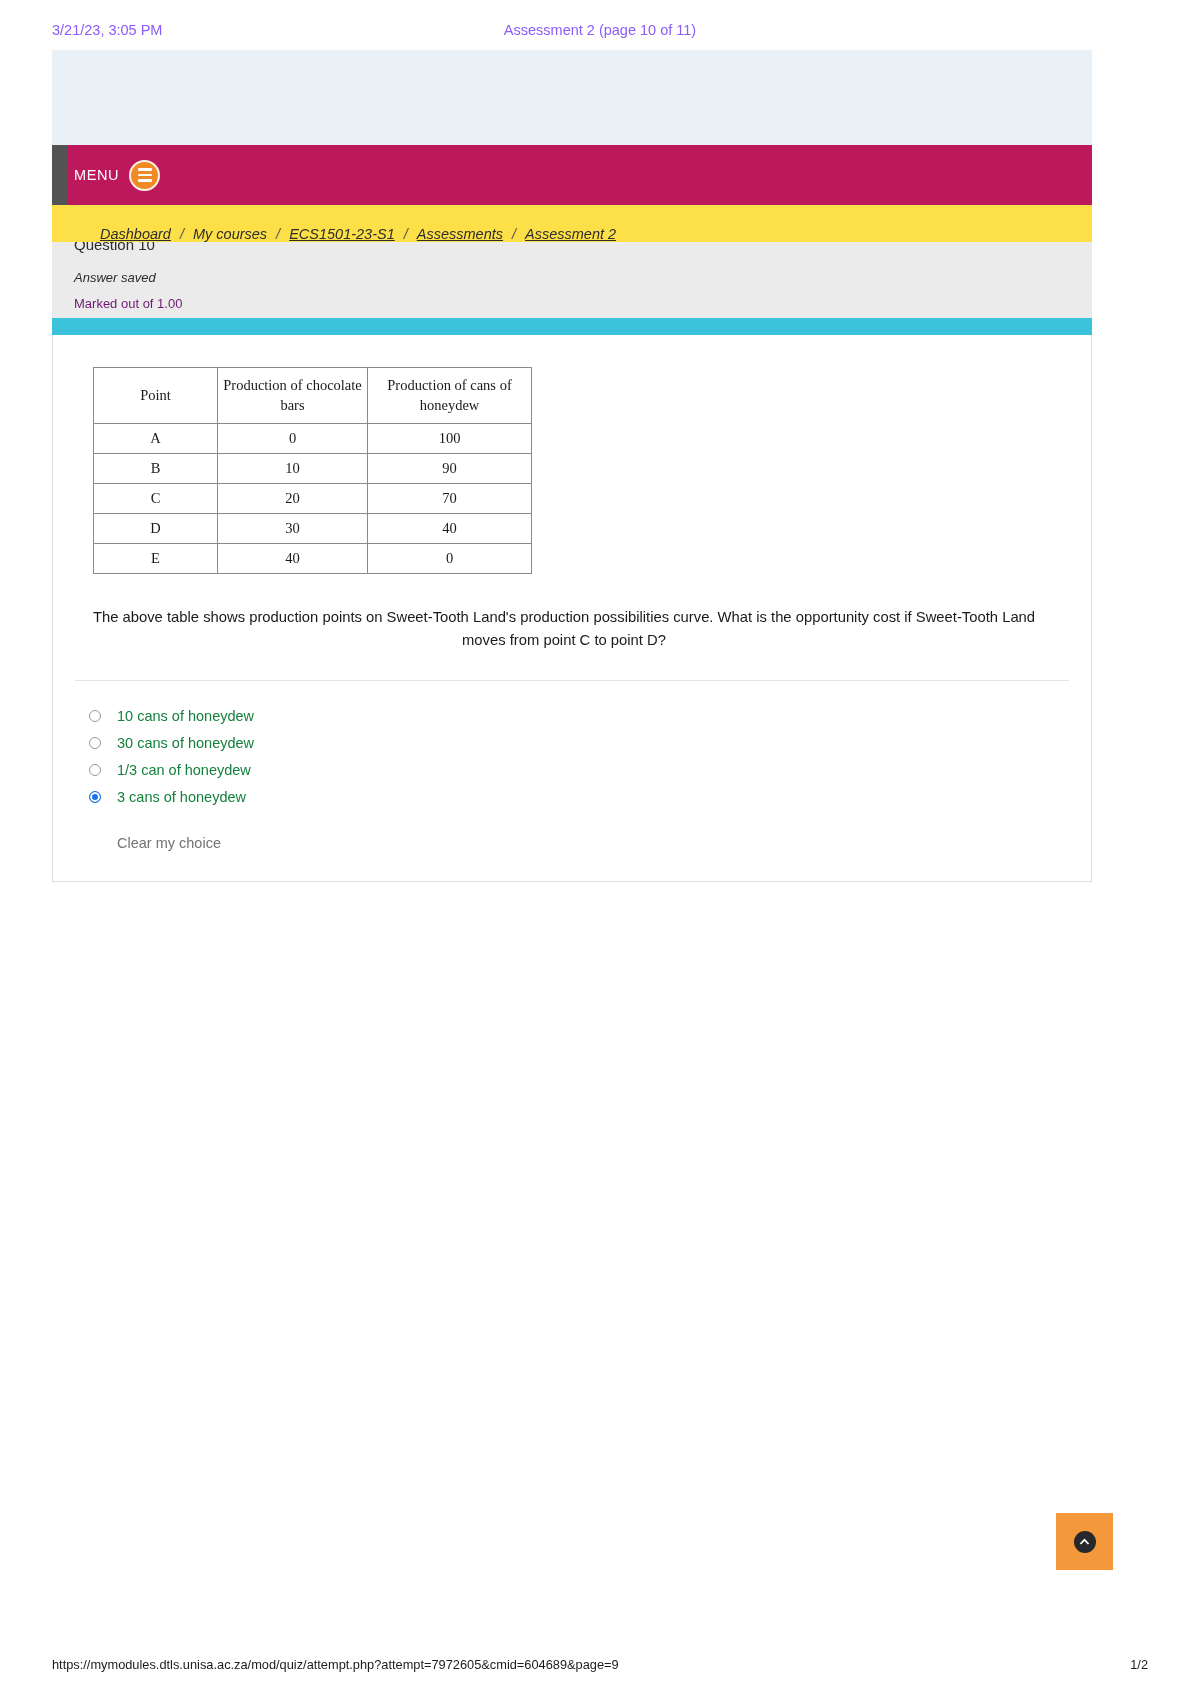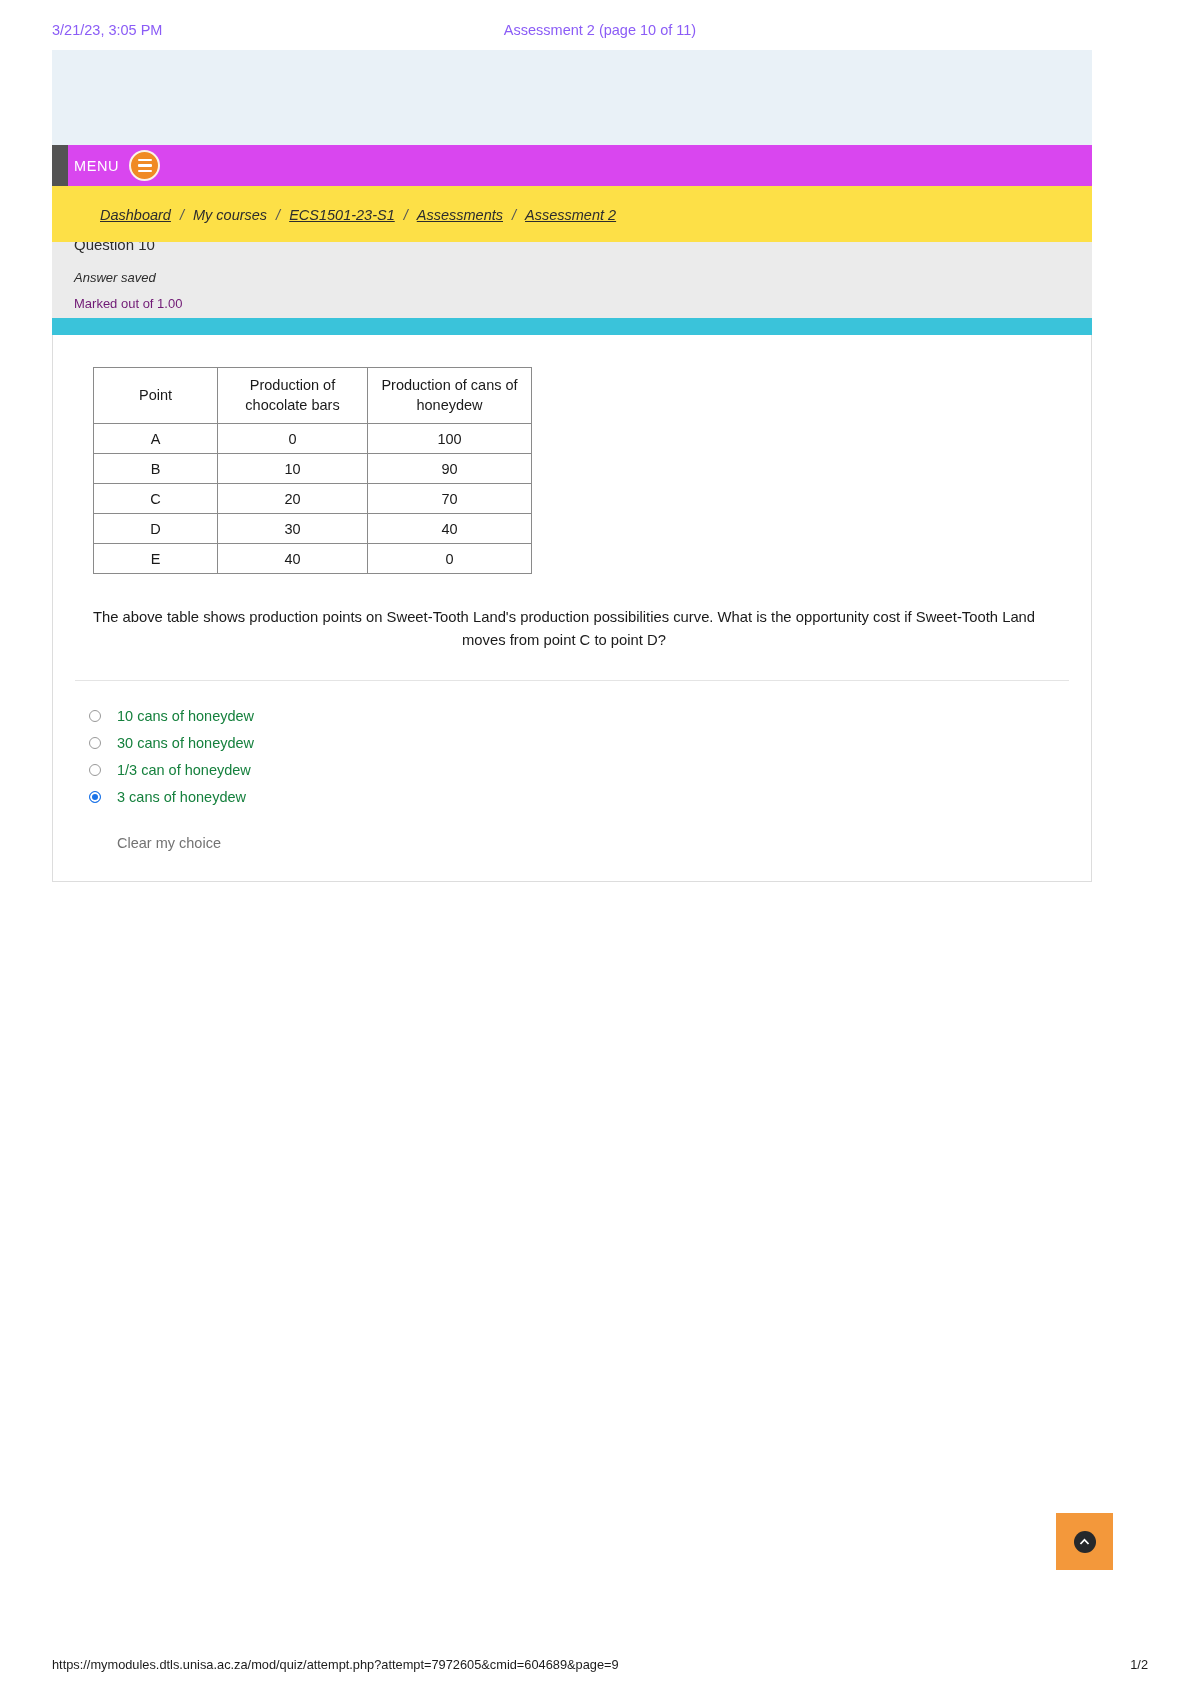--- a/index.html
+++ b/index.html
@@ -41,22 +41,22 @@
     left: 52px; top: 50px;
     width: 1040px;
   }
   .top-blue {
     height: 95px;
     background: #e9f1f7;
   }
 
   
   .menubar {
-    height: 41px;
-    background: #d946ef;
+    height: 60px;
+    background: #be185d;
     display: flex;
     align-items: center;
     position: relative;
   }
   .menubar::before {
     content: "";
     position: absolute;
     left: 0; top: 0; bottom: 0;
     width: 16px;
     background: #535353;
@@ -163,20 +163,21 @@
     background: #fff;
   }
 
   
   table.ptable {
     border-collapse: collapse;
     margin-left: 18px;
     margin-top: 2px;
     font-size: 14.5px;
     color: #1a1a1a;
+    font-family: Liberation Serif, serif;
   }
   table.ptable td, table.ptable th {
     border: 1px solid #8a8a8a;
     text-align: center;
     font-weight: 400;
     padding: 6px 4px;
   }
   table.ptable thead th {
     height: 56px;
     line-height: 1.32;

